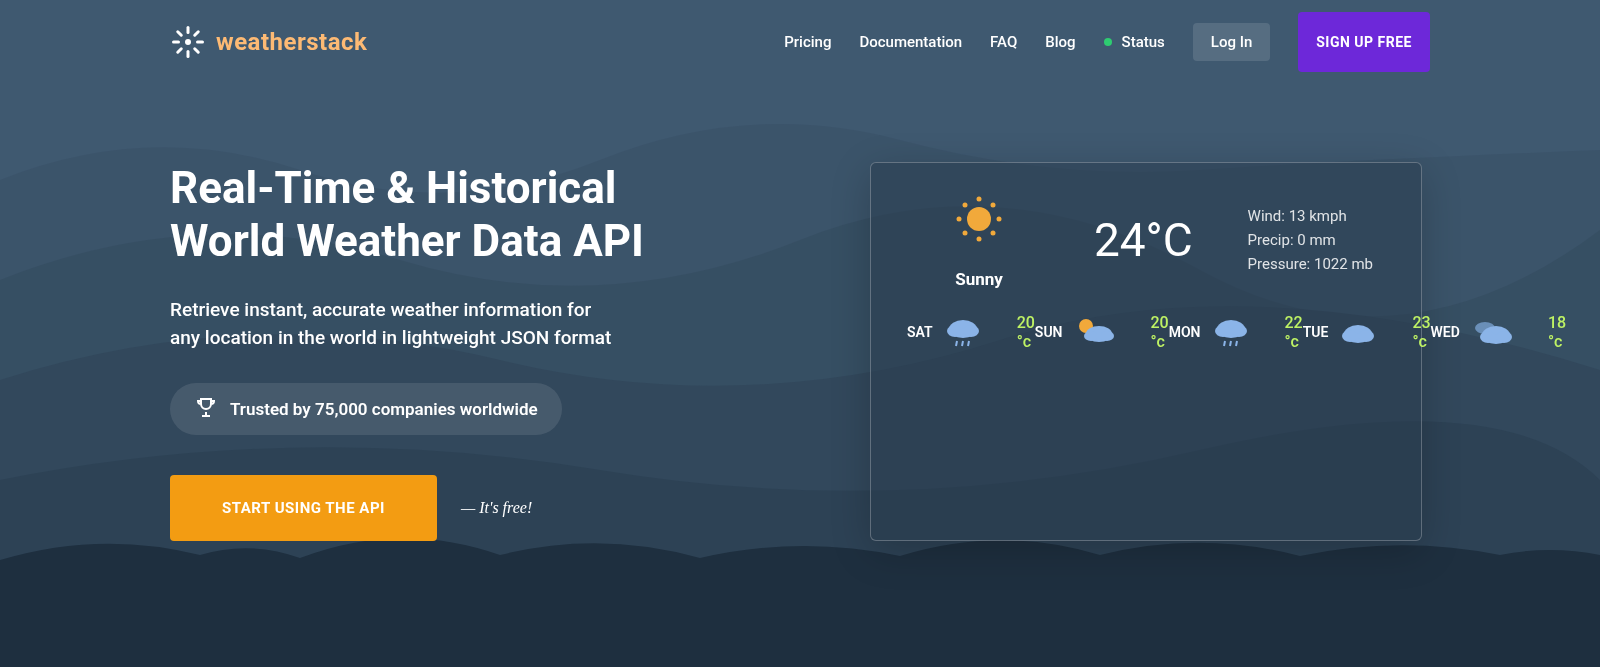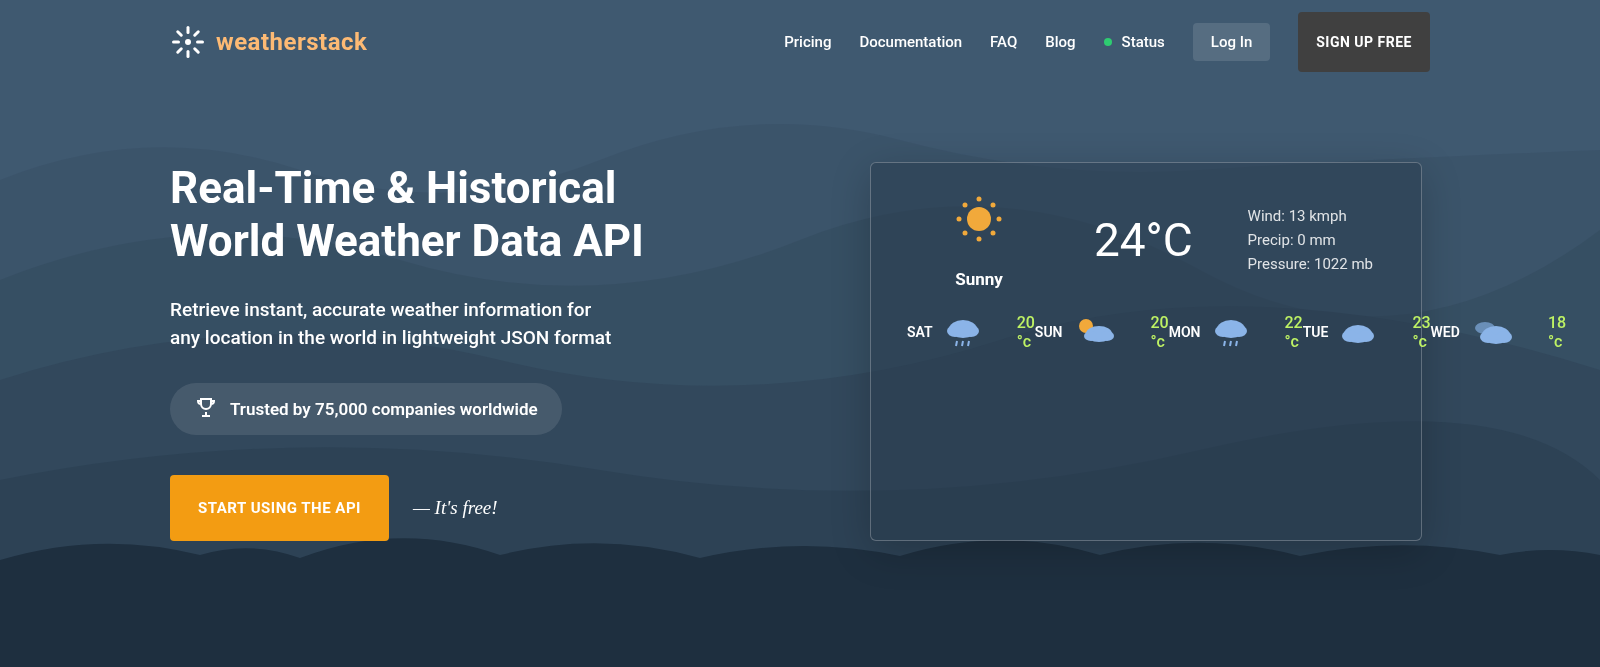--- a/index.html
+++ b/index.html
@@ -67,21 +67,21 @@
 .btn-login {
   background: rgba(255,255,255,0.12);
   color: #fff;
   padding: 10px 18px;
   border-radius: 4px;
   font-size: 15px;
   font-weight: 500;
   cursor: pointer;
 }
 .btn-signup {
-  background: #404040;
+  background: #6d28d9;
   color: #fff;
   padding: 22px 18px;
   border-radius: 4px;
   font-size: 14px;
   font-weight: 700;
   letter-spacing: 0.5px;
   cursor: pointer;
 }
 .hero {
   position: relative;
@@ -124,30 +124,30 @@
   text-align: right;
 }
 .cta-row {
   display: flex;
   align-items: center;
   gap: 24px;
 }
 .btn-cta {
   background: #f39c12;
   color: #fff;
-  padding: 24px 28px;
+  padding: 24px 52px;
   border-radius: 4px;
   font-size: 15px;
   font-weight: 700;
   letter-spacing: 0.5px;
   cursor: pointer;
 }
 .cta-note {
   color: #fff;
-  font-size: 19px;
+  font-size: 16px;
   font-style: italic;
   font-family: Georgia, serif;
 }
 .weather-card {
   width: 552px;
   background: rgba(40, 58, 76, 0.5);
   border: 1px solid rgba(255,255,255,0.25);
   border-radius: 6px;
   padding: 28px 36px 24px 36px;
   box-shadow: 0 10px 40px rgba(0,0,0,0.2);

